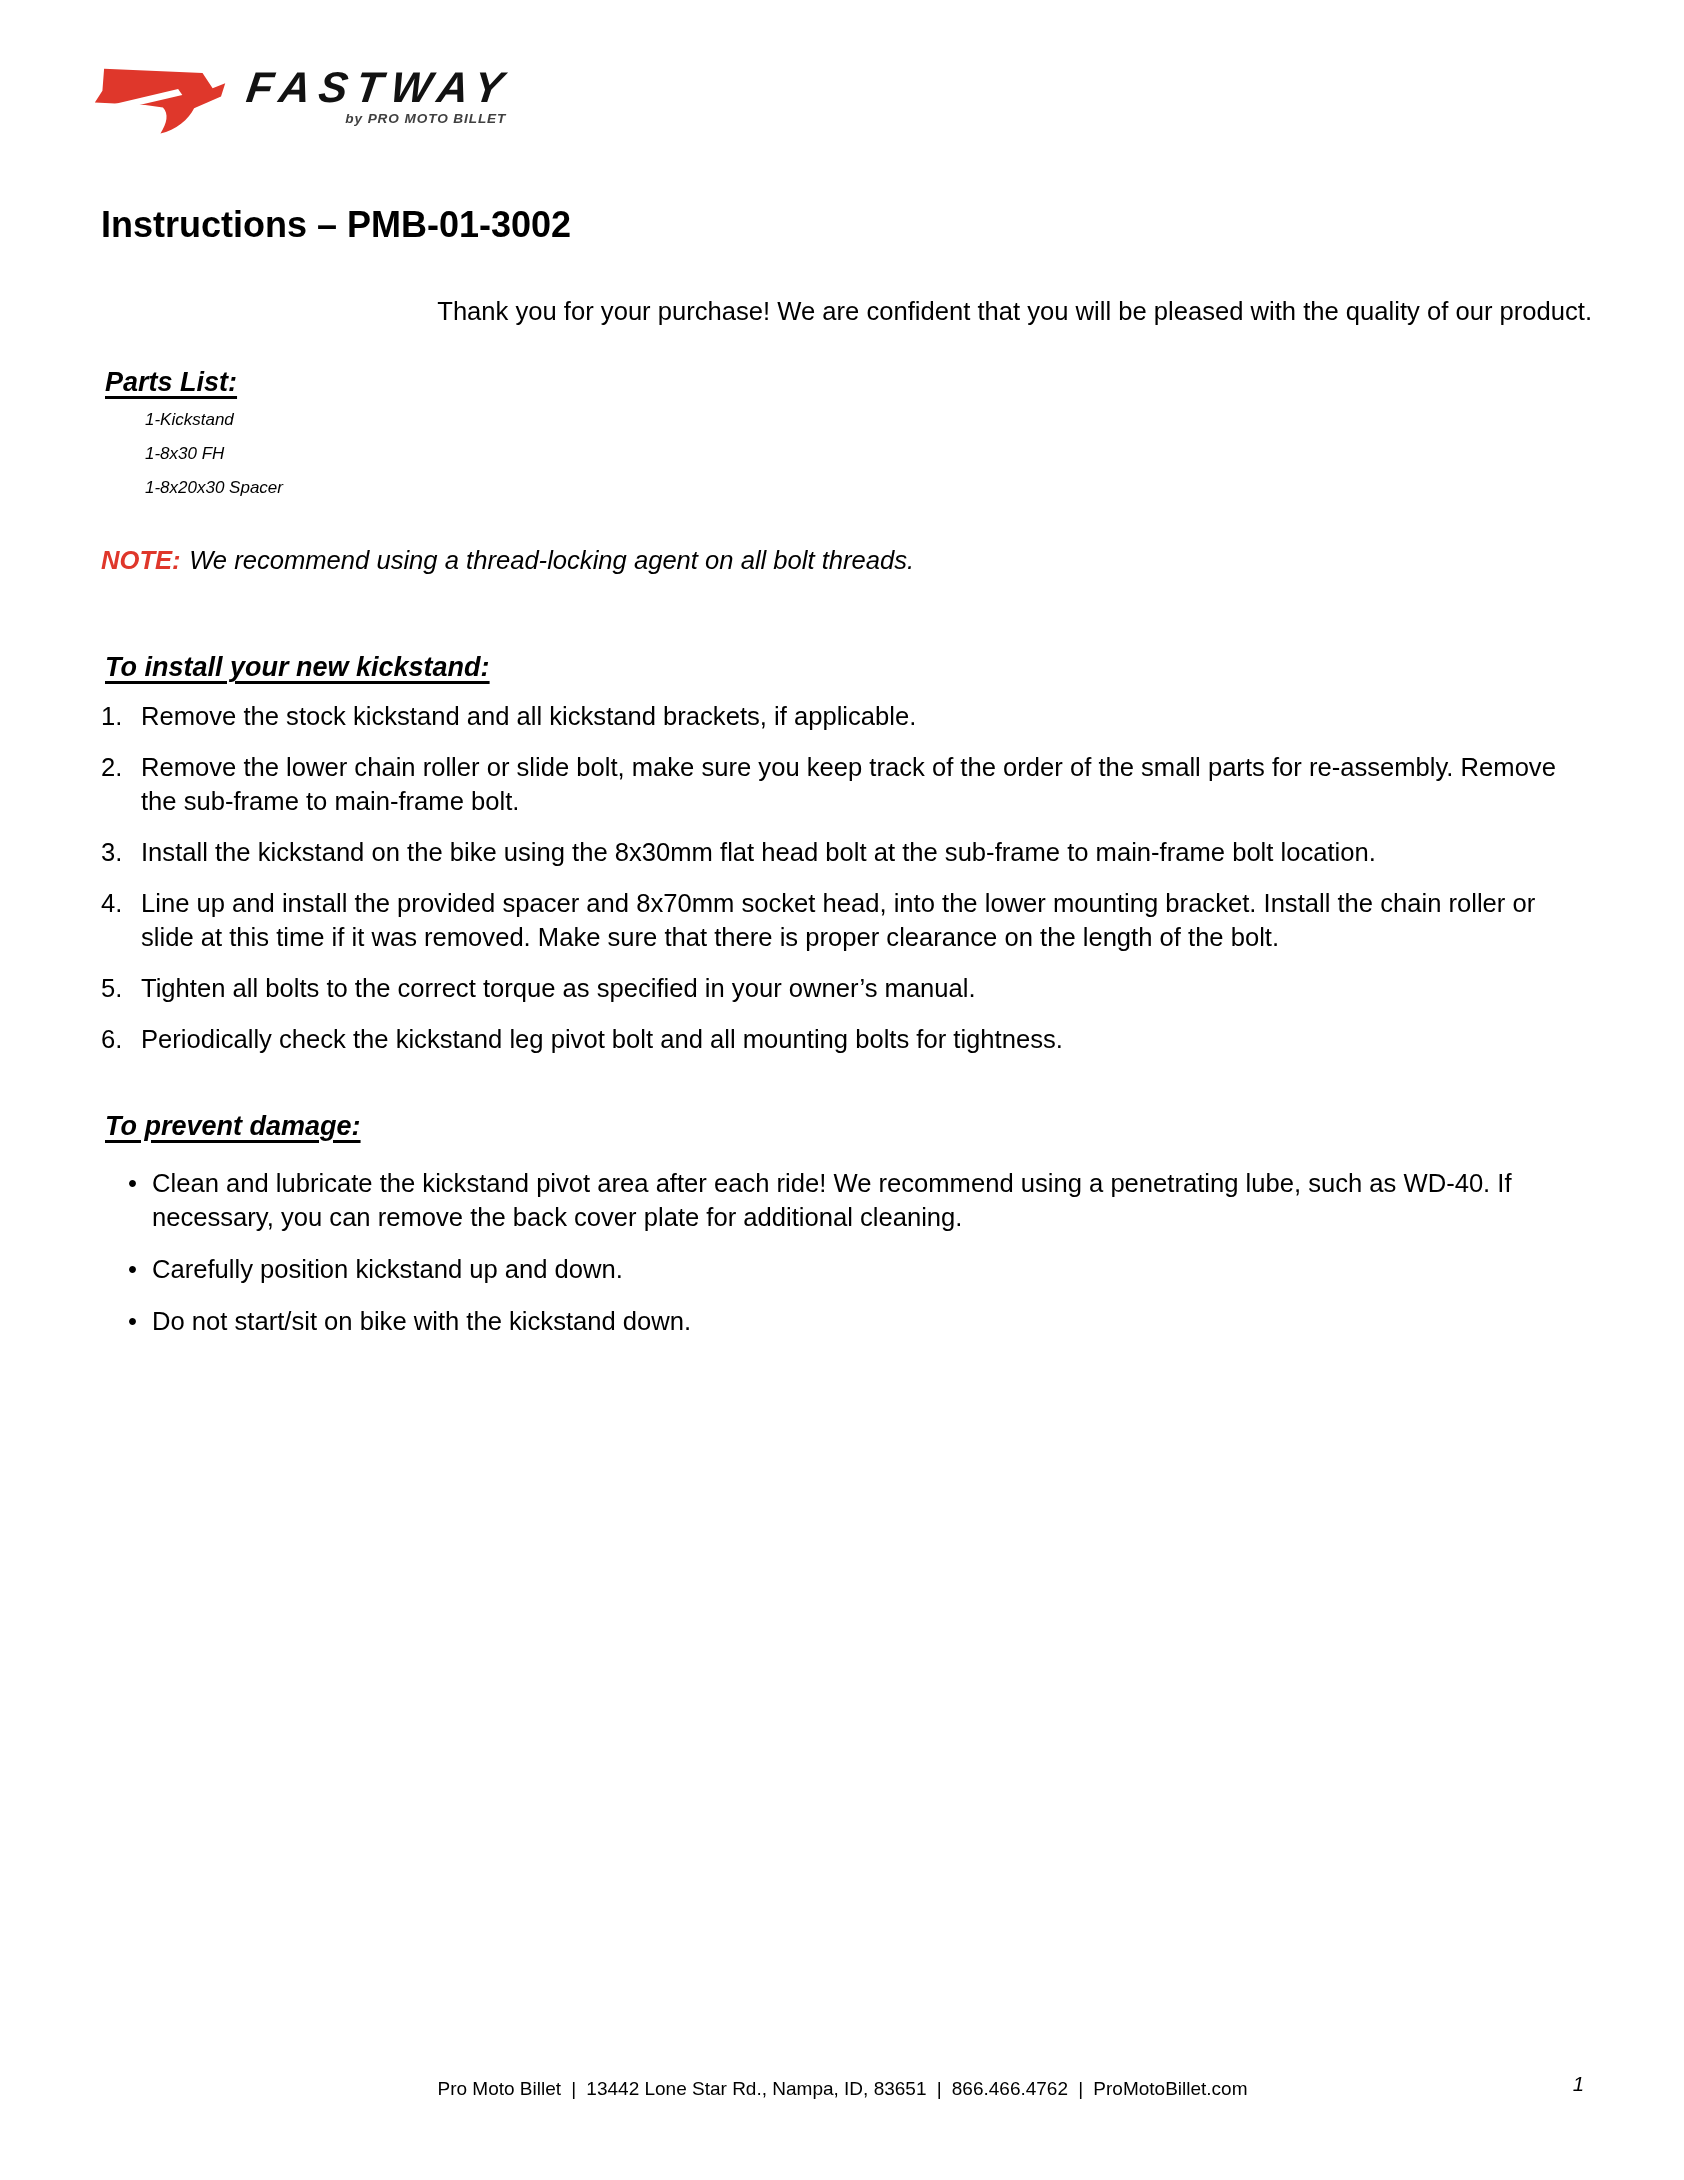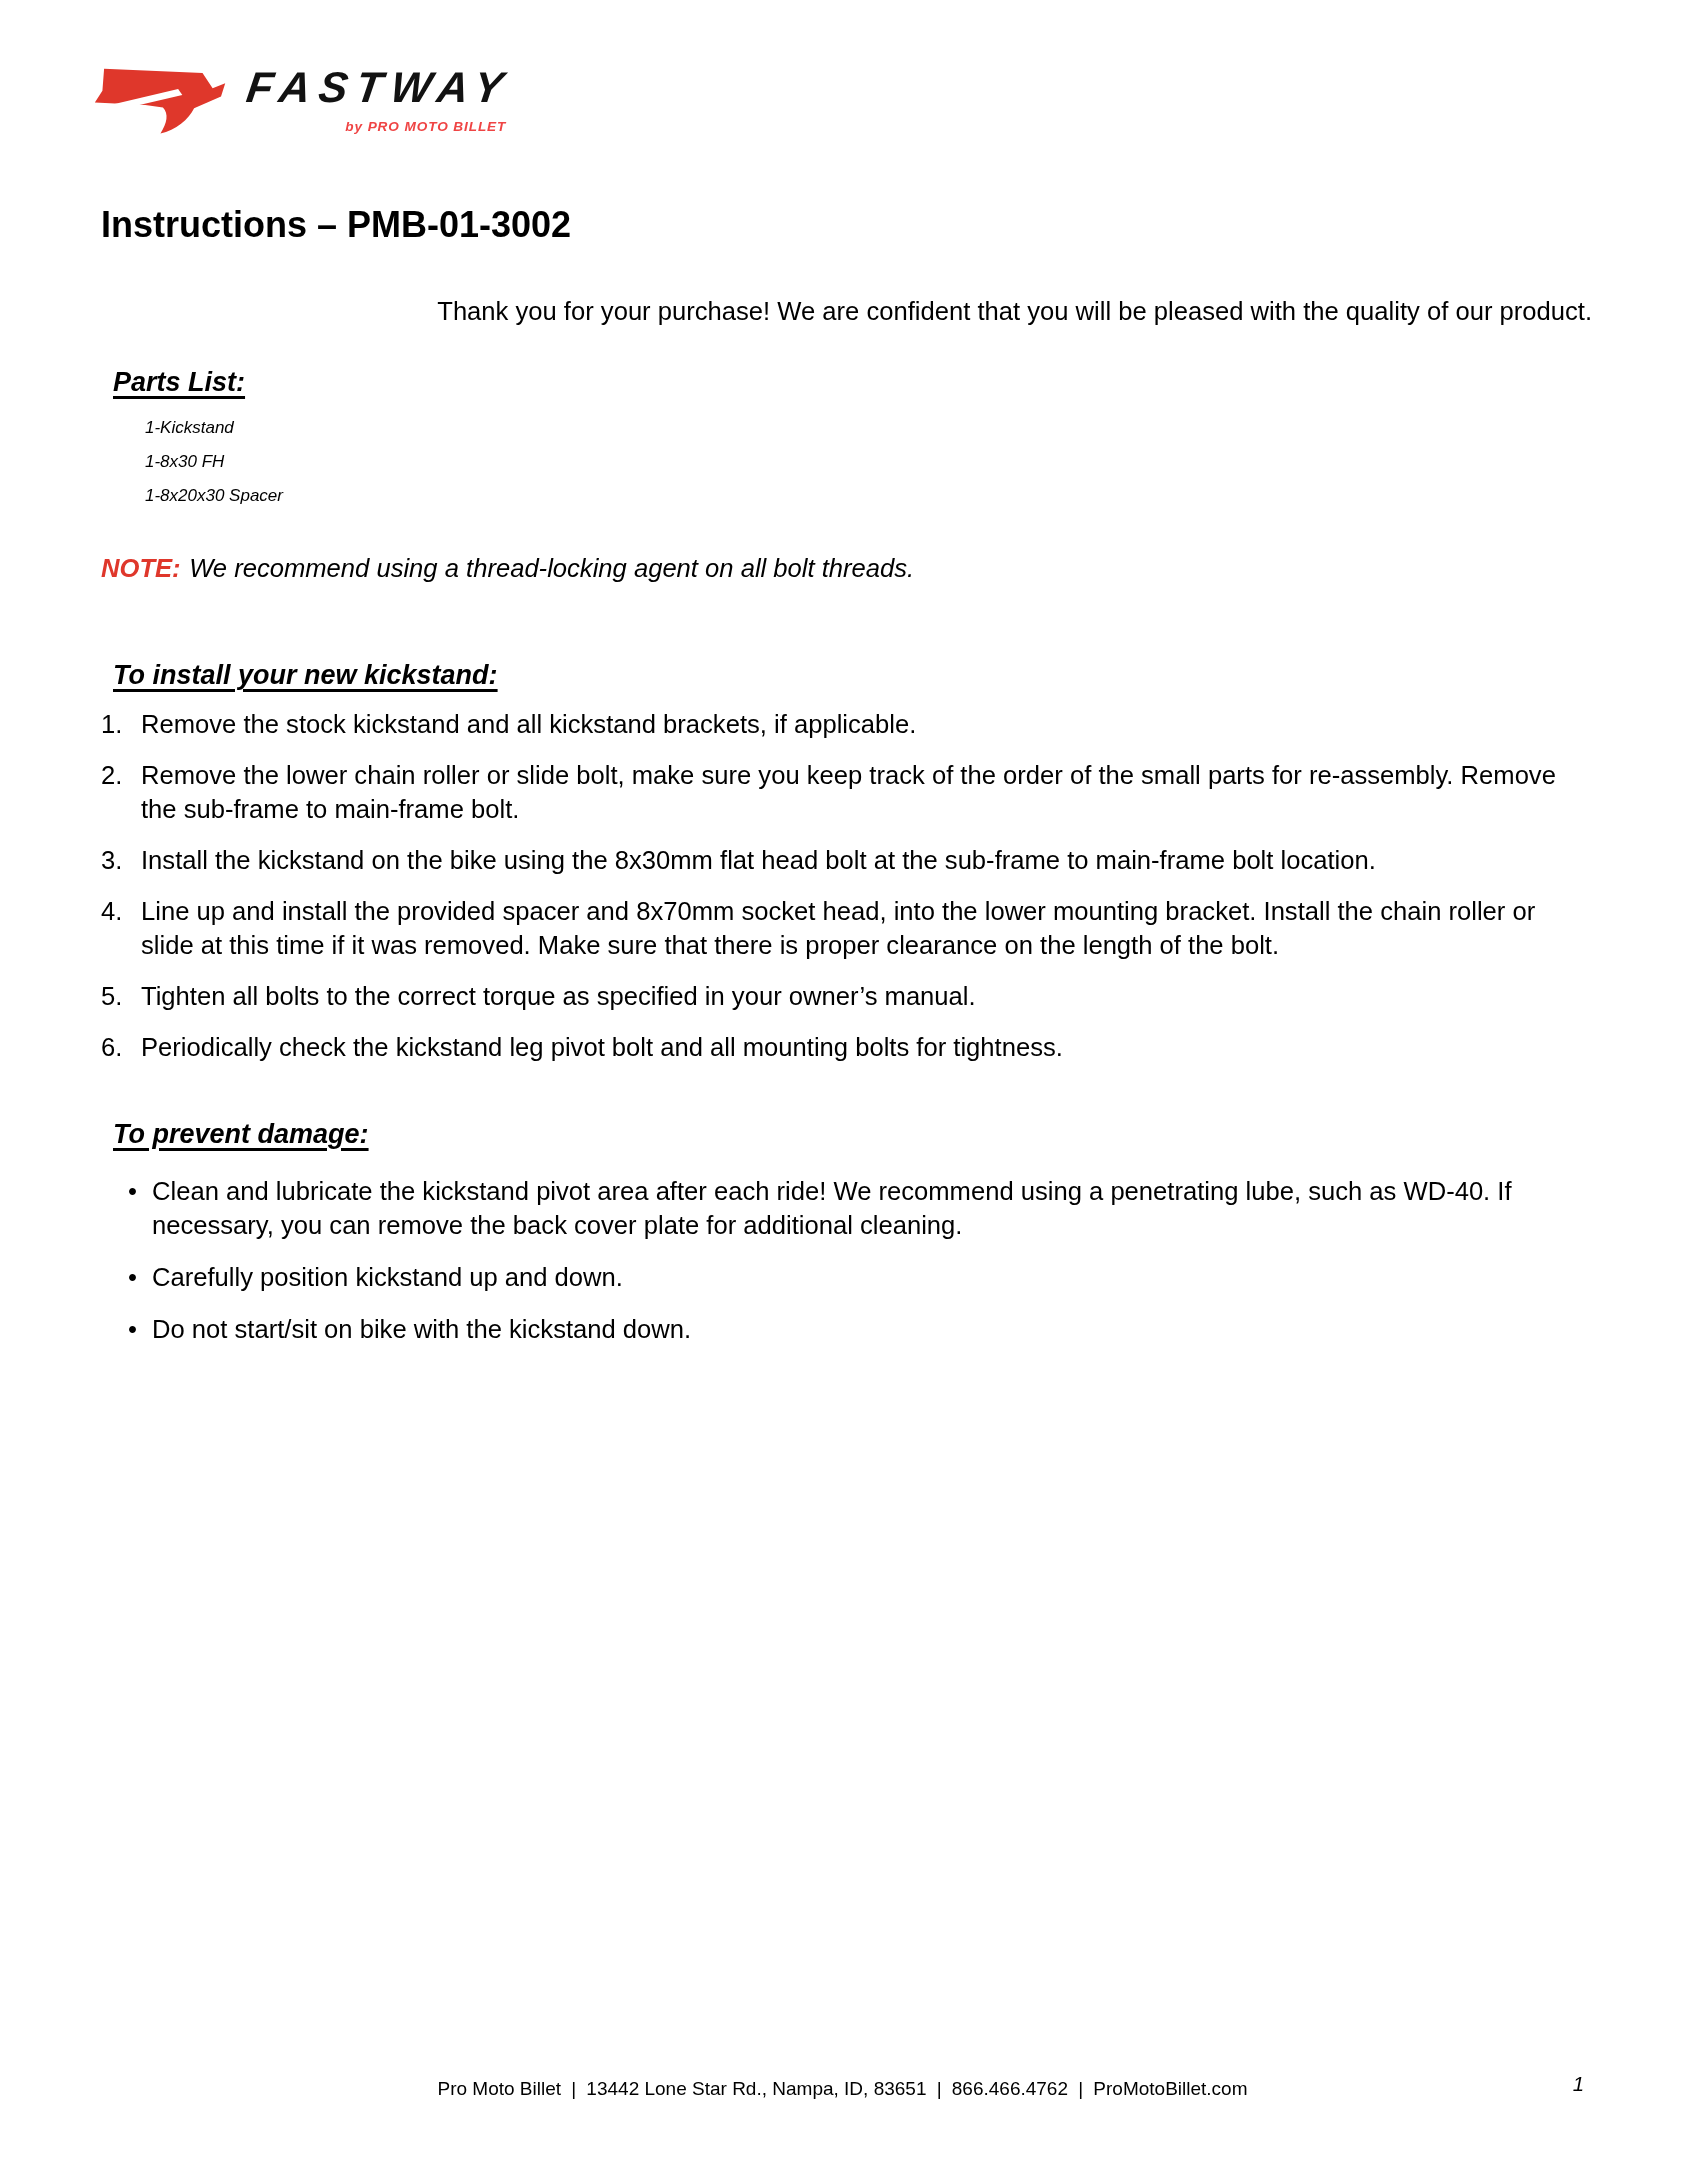--- a/index.html
+++ b/index.html
@@ -18,31 +18,31 @@
   .logo { position:absolute; left:94px; top:66px; display:flex; align-items:flex-start; gap:6.8px; }
   .logo-icon { width:143px; height:78px; flex:none; overflow:visible; }
   .logo-text { padding-top:0px; }
   .brand {
     font-size:43px; font-weight:700; font-style:italic;
     line-height:1.0; letter-spacing:8.5px; color:#121212;
     transform:skewX(-8deg); transform-origin:left bottom; white-space:nowrap;
   }
   .byline {
     font-size:13.6px; font-weight:700; font-style:italic;
-    text-align:right; letter-spacing:0.9px; margin-top:10px; padding-right:1.7px;
-    color:#ef4444; white-space:nowrap;
+    text-align:right; letter-spacing:0.9px; margin-top:2px; padding-right:1.7px;
+    color:#404040; white-space:nowrap;
   }
 
   
   .content { position:absolute; left:101px; top:204px; width:1491px; }
   .title { margin:0; font-size:36px; font-weight:700; line-height:41px; letter-spacing:0px; }
   .intro { margin:49px 0 0; font-size:25.6px; line-height:34px;text-align:right; }
 
   .heading {
-    margin:12px; font-size:27px; font-weight:700; font-style:italic;
+    margin:4px; font-size:27px; font-weight:700; font-style:italic;
     line-height:34px;
     text-decoration:underline; text-decoration-thickness:2.6px; text-underline-offset:5.1px;
   }
   .parts { margin-top:37px; }
   .parts-items { font-size:17px; line-height:34px; font-style:italic;margin-left:44px; }
 
   .note { margin:38px 0 0; font-size:25.6px; line-height:34px; font-style:italic; }
   .note-label { color:var(--accent_red,#df372b); font-weight:700; margin-right:8.5px;text-align:center; }
 
   .install { margin-top:73px; }

